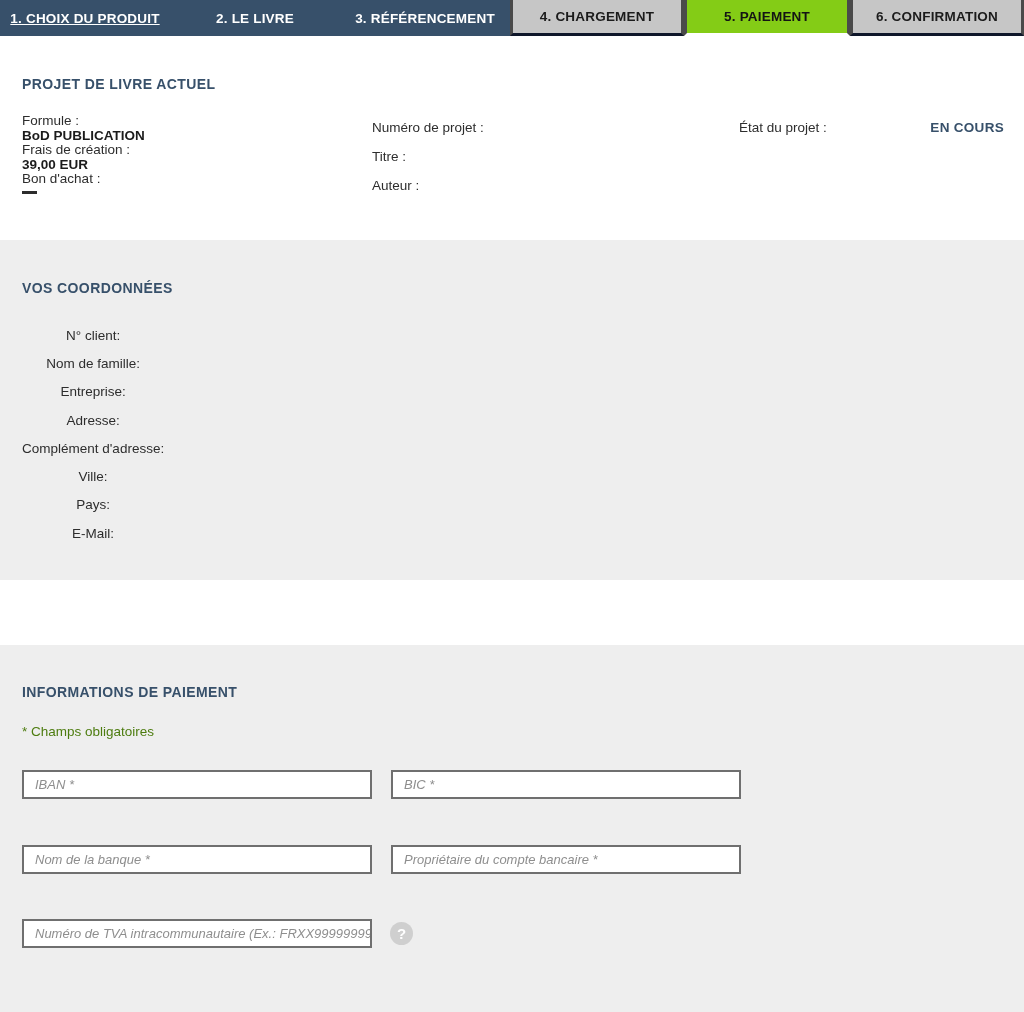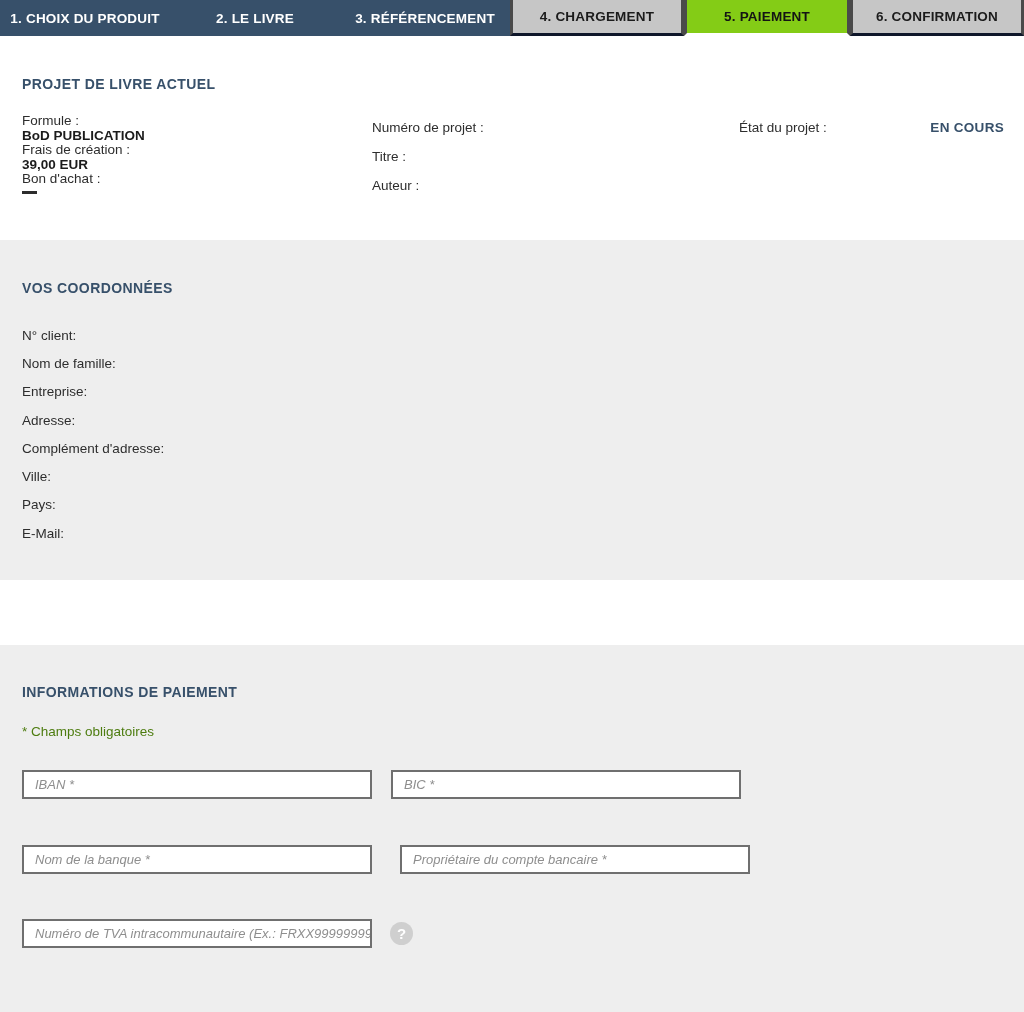--- a/index.html
+++ b/index.html
@@ -60,21 +60,21 @@
     border-right: 3px solid #4a4a4a;
     border-bottom: 3px solid #0f172a;
   }
   .tab.active {
     color: #141414;
     background: #84cc16;
     border-left: 3px solid #4a4a4a;
     border-right: 3px solid #4a4a4a;
     border-bottom: 3px solid #ffffff;
   }
-  .tab.t1 { width: 170px; }
+  .tab.t1 { width: 170px; text-decoration: underline; }
   .tab.t2 { width: 170px; }
   .tab.t3 { width: 170px; }
   .tab.t4 { width: 174px; }
   .tab.t5 { width: 166px; }
   .tab.t6 { width: 174px; }
 
   
   .section { position: absolute; left: 0; width: 1024px; }
   .section.white { background: #ffffff; }
   .section.grey  { background: #eeeeee; }
@@ -140,20 +140,21 @@
   #contact-section .sec-title { position: absolute; left: 22px; top: 40px; }
   .contact-list {
     position: absolute;
     left: 22px;
     top: 81px;
   }
   .contact-row {
     height: 28.3px;
     display: flex;
     align-items: center;
+    justify-content: center;
   }
   .contact-label {
     font-size: 13.5px;
     color: #2d2d2d;
     white-space: nowrap;
   }
   .contact-value {
     font-size: 13.5px;
     color: #2d2d2d;
     margin-left: 6px;
@@ -185,21 +186,21 @@
   }
   .field .ph {
     font-size: 13px;
     font-style: italic;
     color: #8e8e8e;
     white-space: nowrap;
   }
   #field-iban   { left: 22px;  top: 770px; width: 350px; }
   #field-bic    { left: 391px; top: 770px; width: 350px; }
   #field-bank   { left: 22px;  top: 845px; width: 350px; }
-  #field-owner  { left: 400px; top: 845px; width: 350px; }
+  #field-owner  { left: 391px; top: 845px; width: 350px; }
   #field-vat    { left: 22px;  top: 919px; width: 350px; }
 
   .help-icon {
     position: absolute;
     left: 390px;
     top: 922px;
     width: 23px;
     height: 23px;
     border-radius: 50%;
     background: #cfcfcf;

